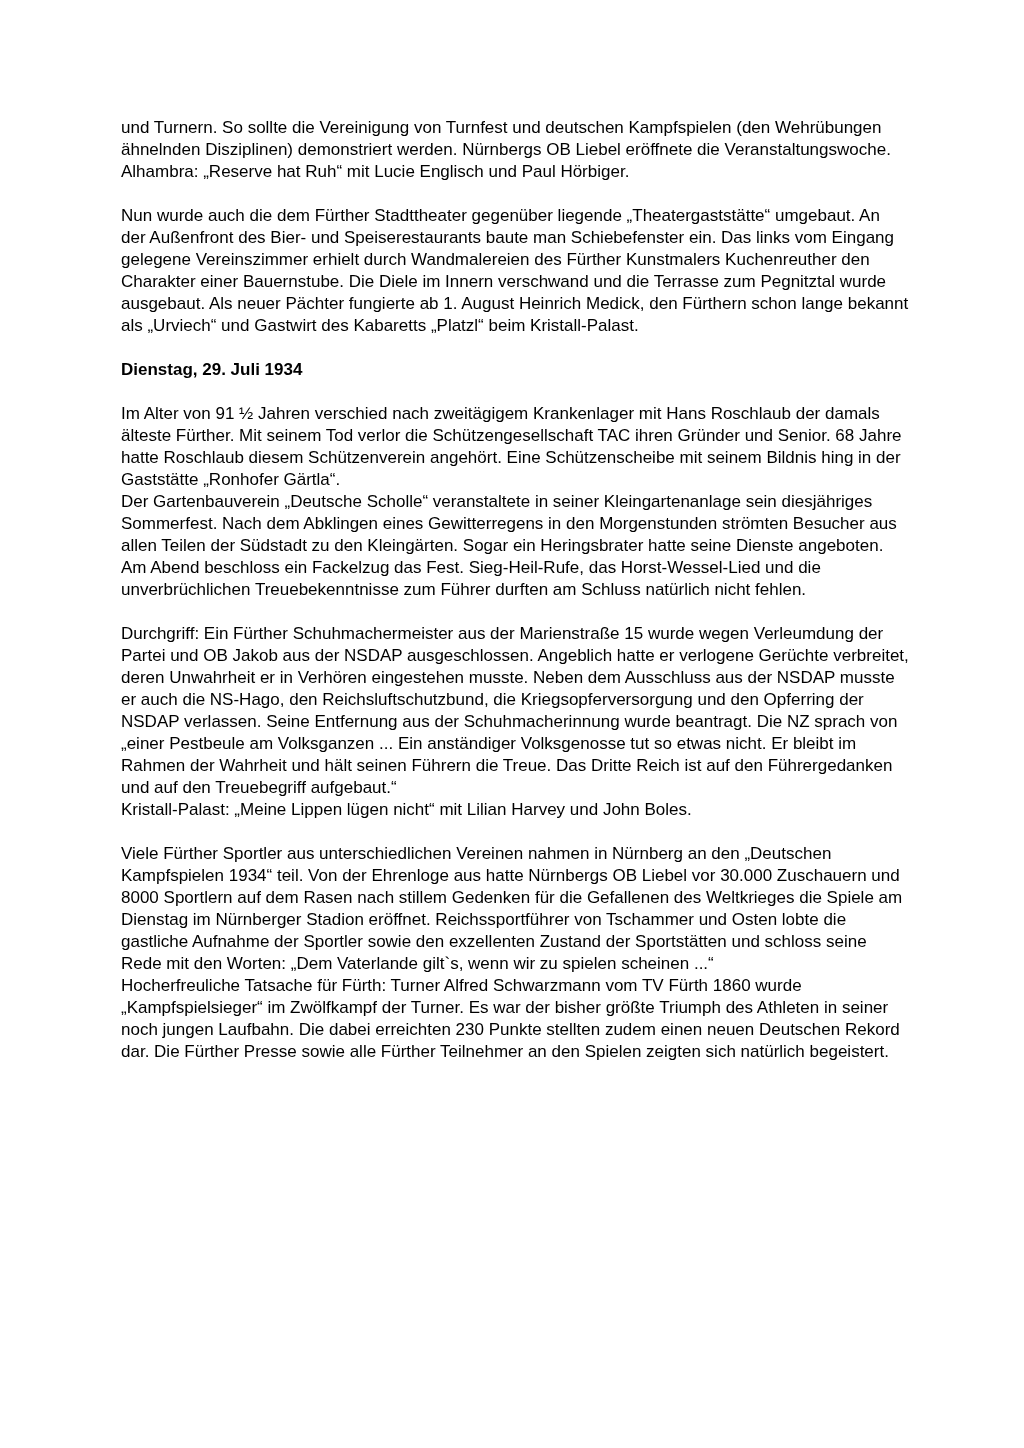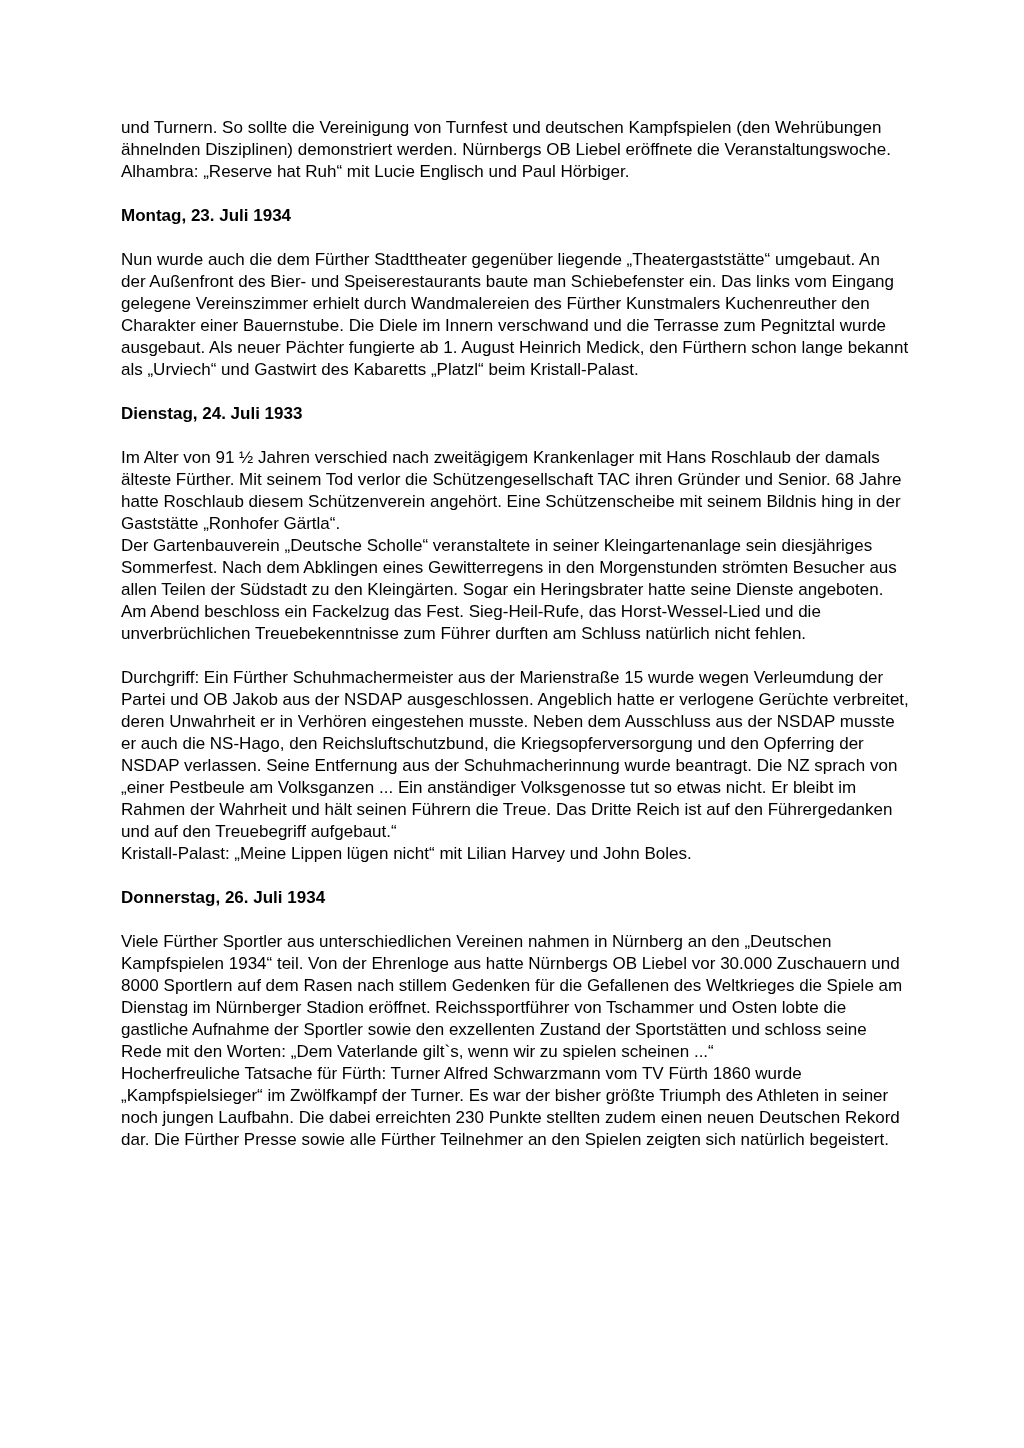--- a/index.html
+++ b/index.html
@@ -40,24 +40,22 @@
     font-weight: bold;
   }
 </style>
 </head>
 <body>
 
 <div class="page">
   <div class="doc-body">
       <p class="paragraph">und Turnern. So sollte die Vereinigung von Turnfest und deutschen Kampfspielen (den Wehrübungen ähnelnden Disziplinen) demonstriert werden. Nürnbergs OB Liebel eröffnete die Veranstaltungswoche.
 Alhambra: „Reserve hat Ruh“ mit Lucie Englisch und Paul Hörbiger.</p>
-      <h2 class="heading">Montag, 23. Juli 1934</h2>
       <p class="paragraph">Nun wurde auch die dem Fürther Stadttheater gegenüber liegende „Theatergaststätte“ umgebaut. An der Außenfront des Bier- und Speiserestaurants baute man Schiebefenster ein. Das links vom Eingang gelegene Vereinszimmer erhielt durch Wandmalereien des Fürther Kunstmalers Kuchenreuther den Charakter einer Bauernstube. Die Diele im Innern verschwand und die Terrasse zum Pegnitztal wurde ausgebaut. Als neuer Pächter fungierte ab 1. August Heinrich Medick, den Fürthern schon lange bekannt als „Urviech“ und Gastwirt des Kabaretts „Platzl“ beim Kristall-Palast.</p>
-      <h2 class="heading">Dienstag, 24. Juli 1933</h2>
+      <h2 class="heading">Dienstag, 29. Juli 1934</h2>
       <p class="paragraph">Im Alter von 91 ½ Jahren verschied nach zweitägigem Krankenlager mit Hans Roschlaub der damals älteste Fürther. Mit seinem Tod verlor die Schützengesellschaft TAC ihren Gründer und Senior. 68 Jahre hatte Roschlaub diesem Schützenverein angehört. Eine Schützenscheibe mit seinem Bildnis hing in der Gaststätte „Ronhofer Gärtla“.
 Der Gartenbauverein „Deutsche Scholle“ veranstaltete in seiner Kleingartenanlage sein diesjähriges Sommerfest. Nach dem Abklingen eines Gewitterregens in den Morgenstunden strömten Besucher aus allen Teilen der Südstadt zu den Kleingärten. Sogar ein Heringsbrater hatte seine Dienste angeboten. Am Abend beschloss ein Fackelzug das Fest. Sieg-Heil-Rufe, das Horst-Wessel-Lied und die unverbrüchlichen Treuebekenntnisse zum Führer durften am Schluss natürlich nicht fehlen.</p>
       <p class="paragraph">Durchgriff: Ein Fürther Schuhmachermeister aus der Marienstraße 15 wurde wegen Verleumdung der Partei und OB Jakob aus der NSDAP ausgeschlossen. Angeblich hatte er verlogene Gerüchte verbreitet, deren Unwahrheit er in Verhören eingestehen musste. Neben dem Ausschluss aus der NSDAP musste er auch die NS-Hago, den Reichsluftschutzbund, die Kriegsopferversorgung und den Opferring der NSDAP verlassen. Seine Entfernung aus der Schuhmacherinnung wurde beantragt. Die NZ sprach von „einer Pestbeule am Volksganzen ... Ein anständiger Volksgenosse tut so etwas nicht. Er bleibt im Rahmen der Wahrheit und hält seinen Führern die Treue. Das Dritte Reich ist auf den Führergedanken und auf den Treuebegriff aufgebaut.“
 Kristall-Palast: „Meine Lippen lügen nicht“ mit Lilian Harvey und John Boles.</p>
-      <h2 class="heading">Donnerstag, 26. Juli 1934</h2>
       <p class="paragraph">Viele Fürther Sportler aus unterschiedlichen Vereinen nahmen in Nürnberg an den „Deutschen Kampfspielen 1934“ teil. Von der Ehrenloge aus hatte Nürnbergs OB Liebel vor 30.000 Zuschauern und 8000 Sportlern auf dem Rasen nach stillem Gedenken für die Gefallenen des Weltkrieges die Spiele am Dienstag im Nürnberger Stadion eröffnet. Reichssportführer von Tschammer und Osten lobte die gastliche Aufnahme der Sportler sowie den exzellenten Zustand der Sportstätten und schloss seine Rede mit den Worten: „Dem Vaterlande gilt`s, wenn wir zu spielen scheinen ...“
 Hocherfreuliche Tatsache für Fürth: Turner Alfred Schwarzmann vom TV Fürth 1860 wurde „Kampfspielsieger“ im Zwölfkampf der Turner. Es war der bisher größte Triumph des Athleten in seiner noch jungen Laufbahn. Die dabei erreichten 230 Punkte stellten zudem einen neuen Deutschen Rekord dar. Die Fürther Presse sowie alle Fürther Teilnehmer an den Spielen zeigten sich natürlich begeistert.</p>
     </div>
 </div>
 
 </body></html>

